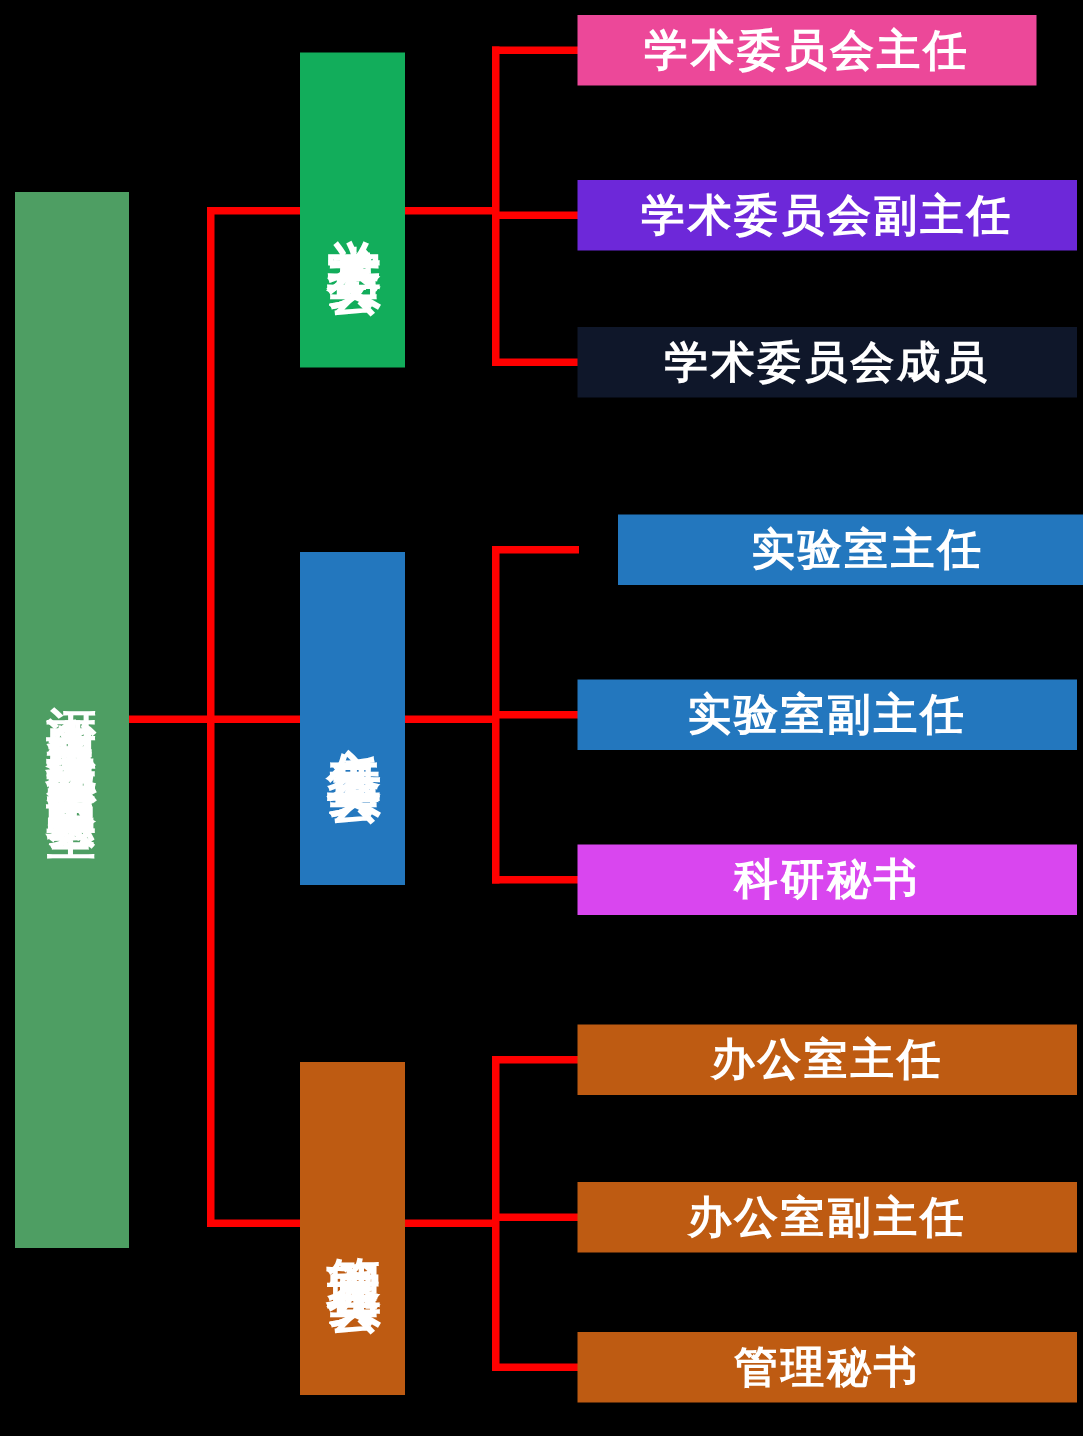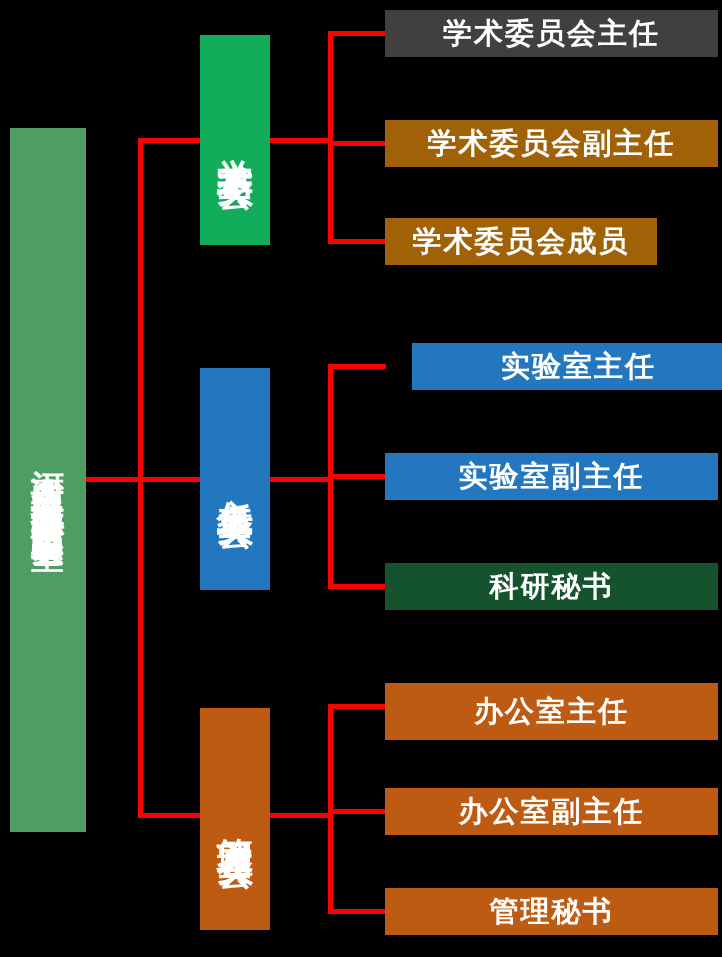--- a/index.html
+++ b/index.html
@@ -58,31 +58,31 @@
   <div class="line" style="left:328px;top:909px;width:58px;height:5px;"></div>
 
   <div class="box vbox root-box" style="left: 10px; top: 128px; width: 76px; height: 704px; background-color: rgb(78, 158, 99);">河南省水土环境污染协同防治重点实验室</div>
 
   <div class="box vbox group-box" style="left: 200px; top: 35px; width: 70px; height: 210px; background-color: rgb(18, 173, 91);">学术委员会</div>
 
   <div class="box vbox group-box" style="left: 200px; top: 368px; width: 70px; height: 222px; background-color: rgb(35, 119, 190);">主任委员会</div>
 
   <div class="box vbox group-box" style="left: 200px; top: 708px; width: 70px; height: 222px; background-color: rgb(190, 91, 18);">管理委员会</div>
 
-  <div class="box item-box" style="left: 385px; top: 10px; width: 333px; height: 47px; background-color: #404040;">学术委员会主任</div>
+  <div class="box item-box" style="left: 385px; top: 10px; width: 306px; height: 47px; background-color: #ec4899;">学术委员会主任</div>
 
-  <div class="box item-box" style="left: 385px; top: 120px; width: 333px; height: 47px; background-color: #a16207;">学术委员会副主任</div>
+  <div class="box item-box" style="left: 385px; top: 120px; width: 333px; height: 47px; background-color: #6d28d9;">学术委员会副主任</div>
 
-  <div class="box item-box" style="left: 385px; top: 218px; width: 272px; height: 47px; background-color: #a16207;">学术委员会成员</div>
+  <div class="box item-box" style="left: 385px; top: 218px; width: 333px; height: 47px; background-color: #0f172a;">学术委员会成员</div>
 
   <div class="box item-box" style="left: 385px; top: 343px; width: 333px; height: 47px; background-color: rgb(35, 119, 190); margin-left: 27px;">实验室主任</div>
 
   <div class="box item-box" style="left: 385px; top: 453px; width: 333px; height: 47px; background-color: rgb(35, 119, 190); font-family: Liberation Mono, monospace;">实验室副主任</div>
 
-  <div class="box item-box" style="left: 385px; top: 563px; width: 333px; height: 47px; background-color: #14532d;">科研秘书</div>
+  <div class="box item-box" style="left: 385px; top: 563px; width: 333px; height: 47px; background-color: #d946ef;">科研秘书</div>
 
-  <div class="box item-box" style="left: 385px; top: 683px; width: 333px; height: 57px; background-color: rgb(190, 91, 18);">办公室主任</div>
+  <div class="box item-box" style="left: 385px; top: 683px; width: 333px; height: 47px; background-color: rgb(190, 91, 18);">办公室主任</div>
 
   <div class="box item-box" style="left: 385px; top: 788px; width: 333px; height: 47px; background-color: rgb(190, 91, 18);">办公室副主任</div>
 
   <div class="box item-box" style="left: 385px; top: 888px; width: 333px; height: 47px; background-color: rgb(190, 91, 18);">管理秘书</div>
 
 </div>
 
 </body></html>

